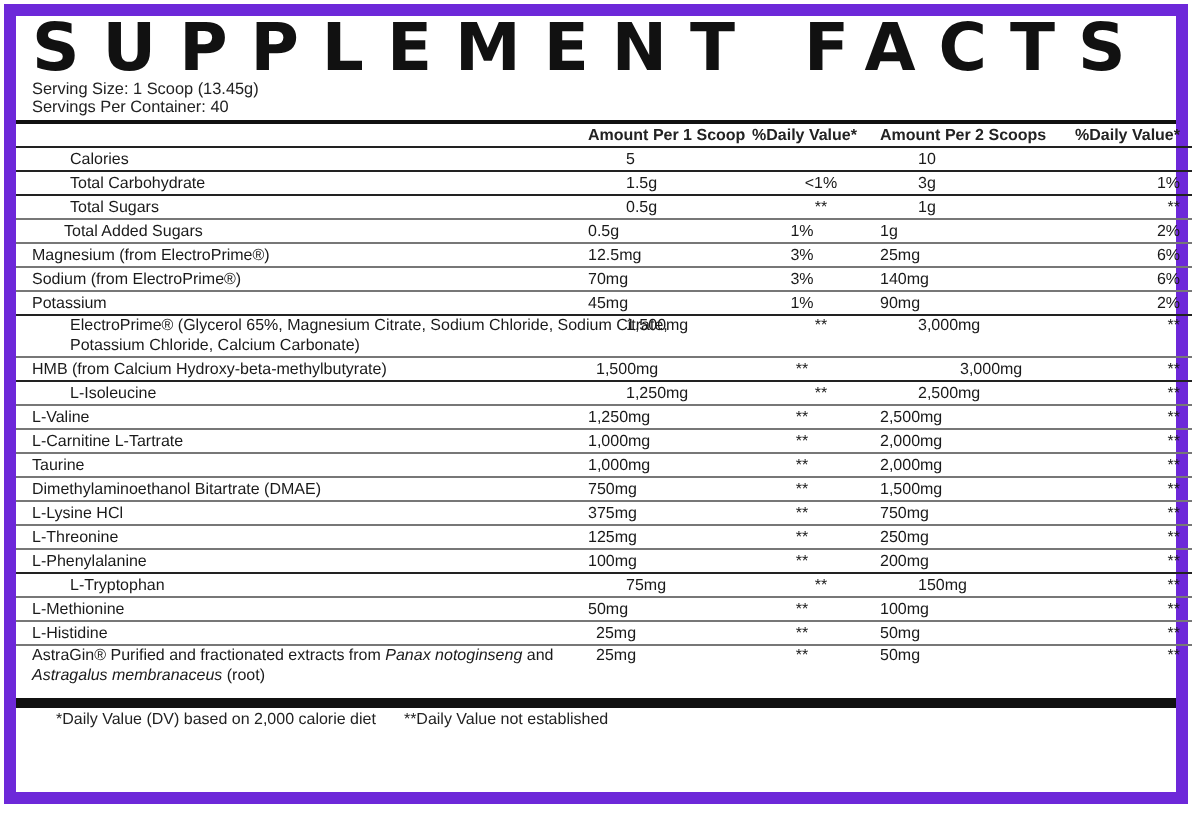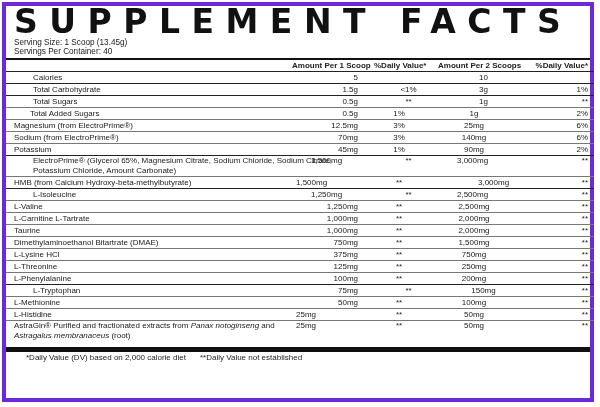--- a/index.html
+++ b/index.html
@@ -1,36 +1,36 @@
 <!DOCTYPE html>
 <html><head>
 <meta charset="utf-8">
 <style>
   html, body { margin: 0; padding: 0; background: #ffffff; }
   body { width: 600px; height: 407px; overflow: hidden; font-family: "Liberation Sans", sans-serif; color: #1a1a1a; }
   .panel {
     position: absolute; left: 2px; top: 2px; width: 592px; height: 400px;
-    border: 4px solid #6d28d9; box-sizing: border-box; background: #fff;
+    border: 6px solid #6d28d9; box-sizing: border-box; background: #fff;
   }
   .title {
     font-family: "DejaVu Sans", sans-serif; font-weight: bold;
     font-size: 33px; letter-spacing: 11.5px; line-height: 32px;
     margin: 0; padding: 0 0 0 8px; height: 32px; white-space: nowrap; color: #111;
   }
   .serving { font-size: 8.2px; line-height: 9px; padding-left: 8px; color: #222; }
   .hdr-rule { border-top: 2px solid #111; margin-top: 2px; }
   table { border-collapse: collapse; width: 100%; table-layout: fixed; }
   td, th { font-size: 8px; line-height: 10px; padding: 0 6px 0 8px; white-space: nowrap; overflow: visible; }
   th { font-weight: bold; height: 11px; color: #222; }
   tr.row td { border-top: 1px solid #777; height: 11px; }
   tr.row.thick td { border-top: 1px solid #222; padding-left: 27px; }
   .c-name { text-align: left; }
-  .c-amt1 { text-align: right; padding-right: 8px; }
+  .c-amt1 { padding-right: 8px; }
   .c-dv1 { text-align: center; }
-  .c-amt2 { text-align: center; padding-right: 16px; }
+  .c-amt2 { text-align: left; padding-right: 16px; }
   .c-dv2 { text-align: right; padding-right: 6px; }
   .indent { padding-left: 24px; }
   .sep-heavy td { border-top: 5px solid #111 !important; }
   .left-amt { text-align: left !important; padding-left: 12px; padding-right: 0; }
   .left-amt2 { text-align: left !important; padding-left: 48px; padding-right: 0; }
   .footer-rule { border-top: 5px solid #111; margin-top: 6px; }
   .footnote { font-size: 8px; line-height: 12px; padding-left: 20px; color: #222; }
   .footnote span + span { margin-left: 14px; }
   em { font-style: italic; }
 </style>
@@ -108,21 +108,21 @@
         <td class="c-amt1">45mg</td>
         <td class="c-dv1">1%</td>
         <td class="c-amt2">90mg</td>
         <td class="c-dv2">2%</td>
       </tr>
     </tbody>
     <tbody>
       <tr class="row thick">
         <td class="c-name" style="vertical-align:top;">
           <div>ElectroPrime® (Glycerol 65%, Magnesium Citrate, Sodium Chloride, Sodium Citrate,</div>
-          <div>Potassium Chloride, Amount Carbonate)</div>
+          <div>Potassium Chloride, Calcium Carbonate)</div>
         </td>
         <td class="c-amt1 left-amt" style="vertical-align:top;">1,500mg</td>
         <td class="c-dv1" style="vertical-align:top;">**</td>
         <td class="c-amt2 left-amt2" style="vertical-align:top;">3,000mg</td>
         <td class="c-dv2" style="vertical-align:top;">**</td>
       </tr>
       <tr class="row">
         <td class="c-name">HMB (from Calcium Hydroxy-beta-methylbutyrate)</td>
         <td class="c-amt1 left-amt">1,500mg</td>
         <td class="c-dv1">**</td>

